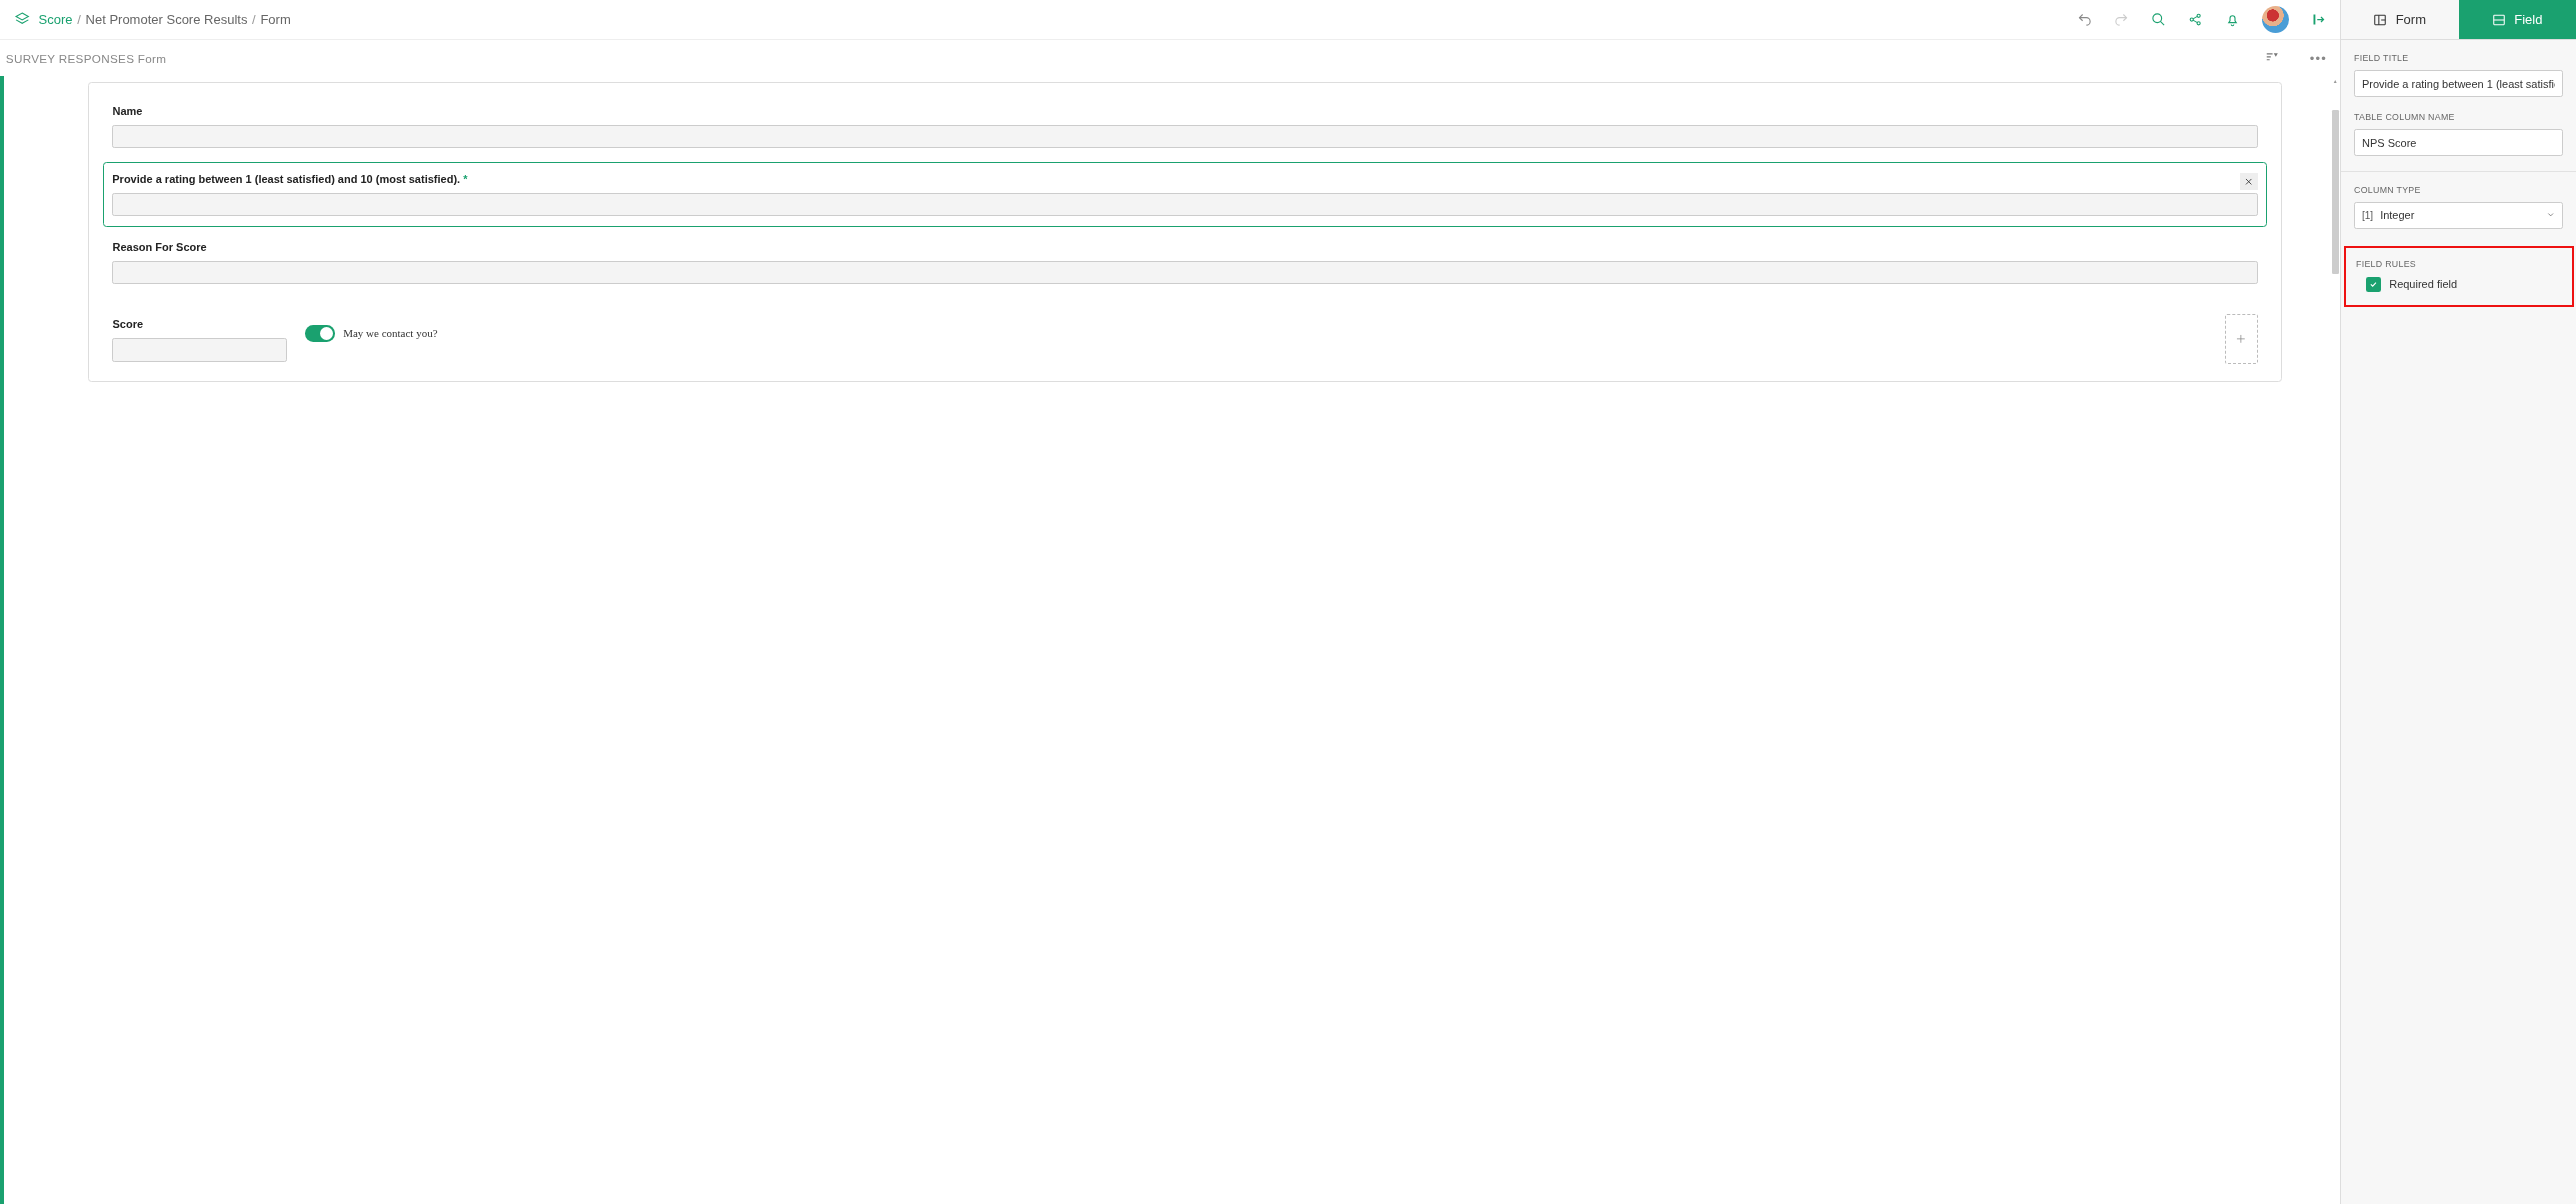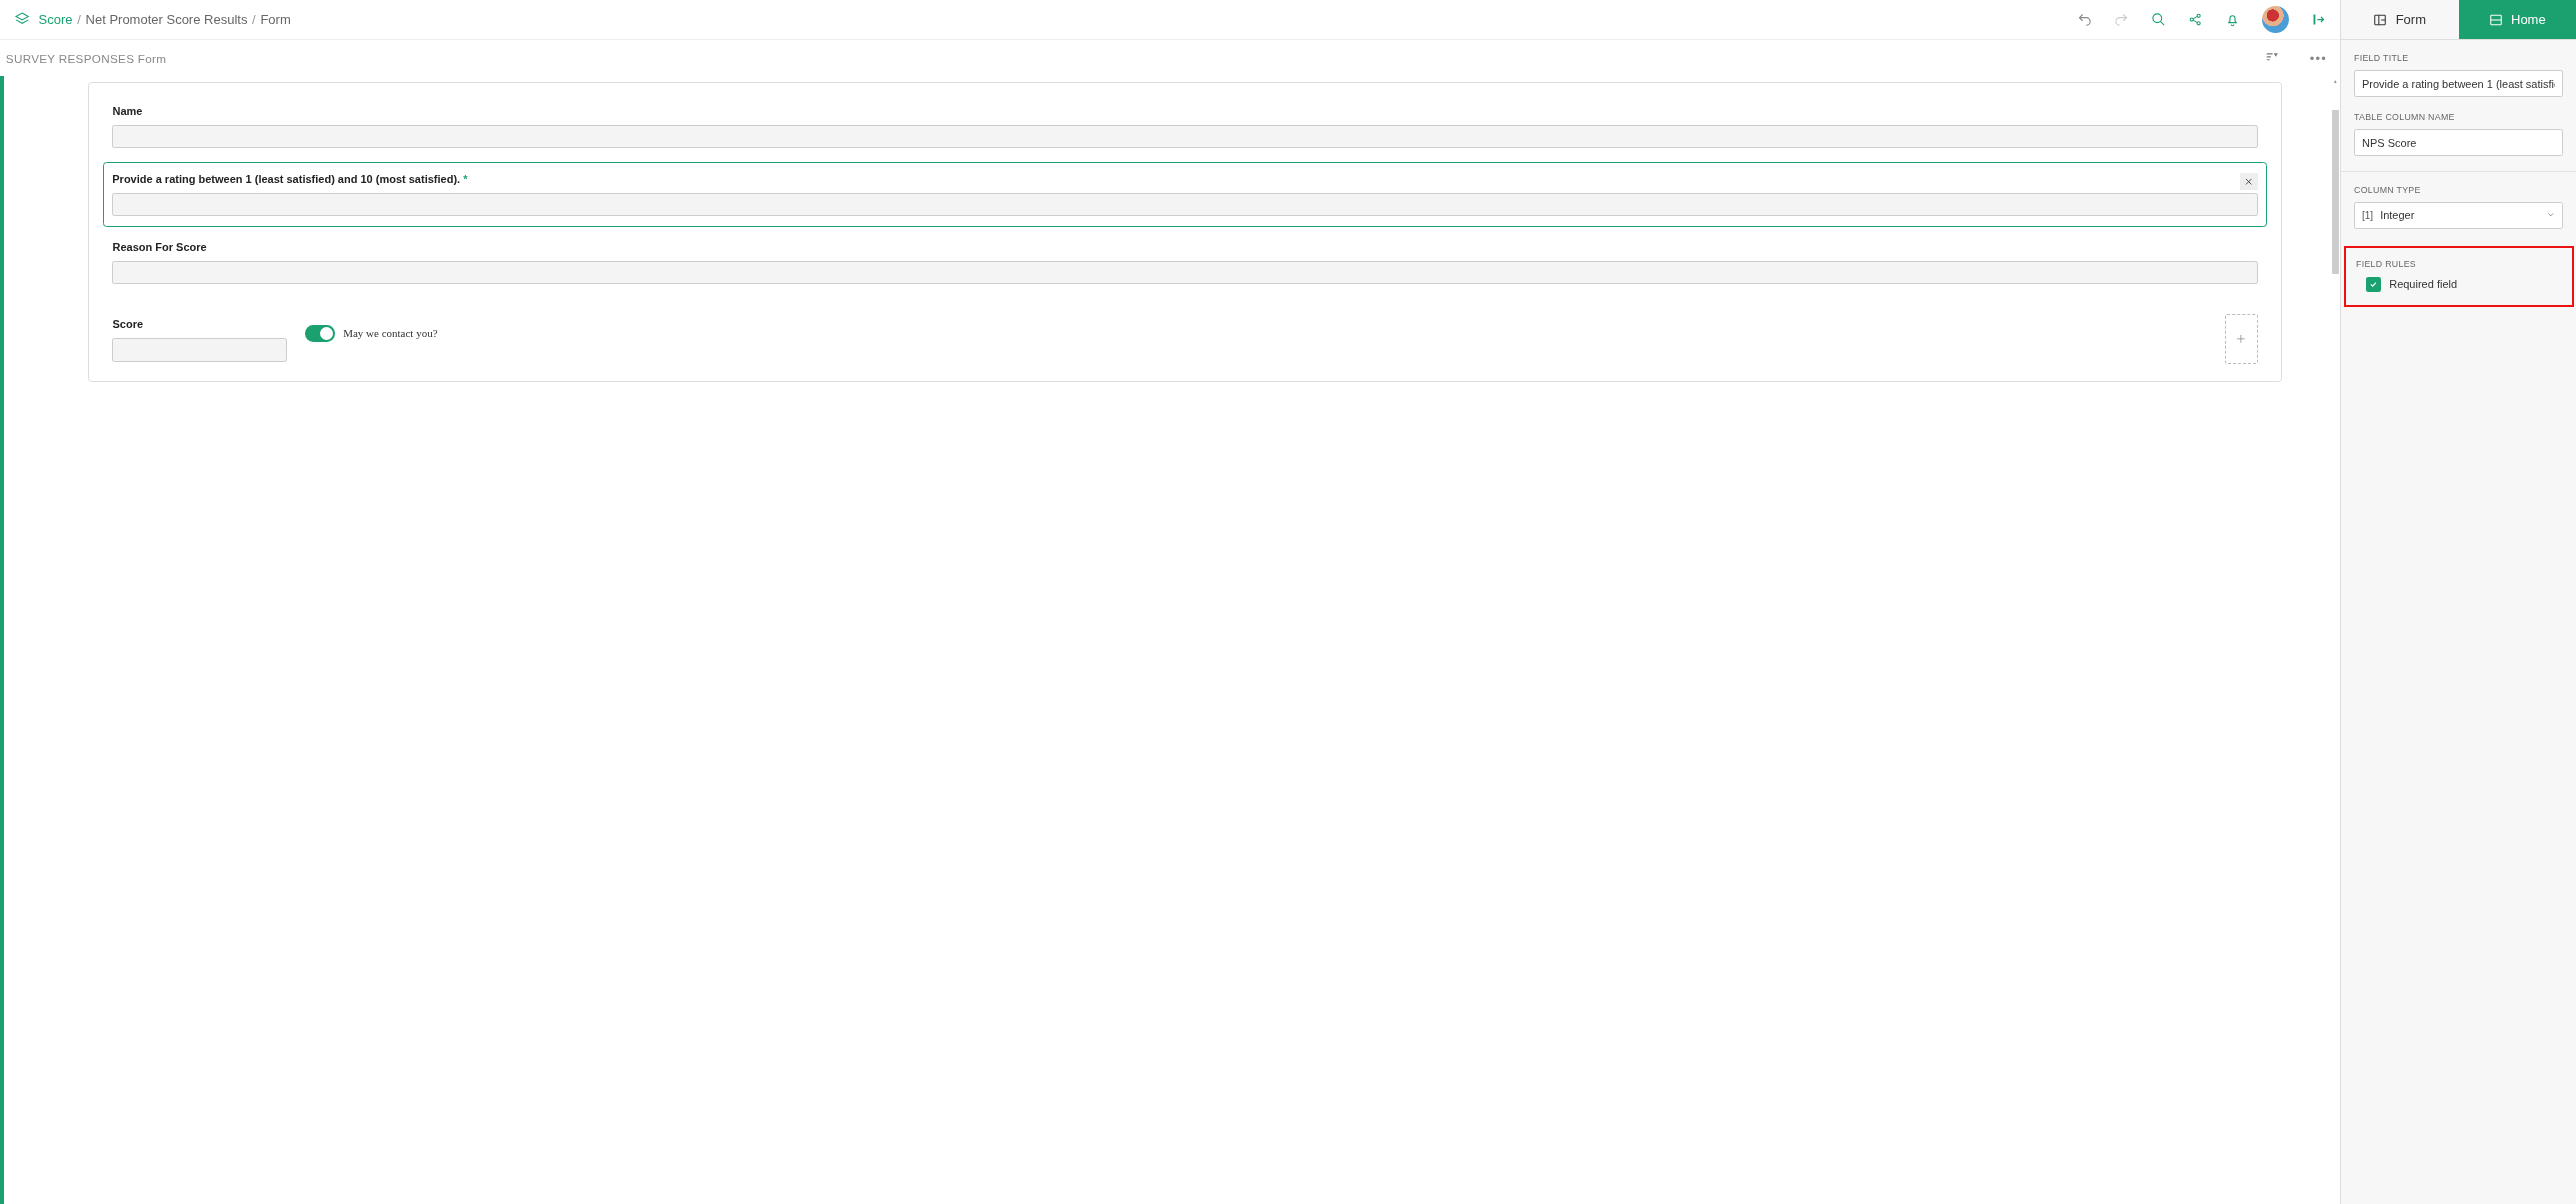--- a/index.html
+++ b/index.html
@@ -474,21 +474,21 @@
             <rect x="3" y="4" width="18" height="16" rx="1"></rect>
             <path d="M10 4 V20 M14 12 H21"></path>
           </svg>
         <span>Form</span>
       </div>
       <div class="right-tab active">
         <svg class="tab-icon" viewBox="0 0 24 24" fill="none" stroke="currentColor" stroke-width="1.8">
             <rect x="3" y="4" width="18" height="16" rx="1"></rect>
             <path d="M3 12 H21"></path>
           </svg>
-        <span>Home</span>
+        <span>Field</span>
       </div>
     </div>
 
     <div class="panel-body">
       <div class="panel-section-label">FIELD TITLE</div>
       <input class="panel-input" value="Provide a rating between 1 (least satisfied) and 10 (most satisfied)." style="">
 
       <div class="panel-section-label">TABLE COLUMN NAME</div>
       <input class="panel-input" value="NPS Score" style="">
 

